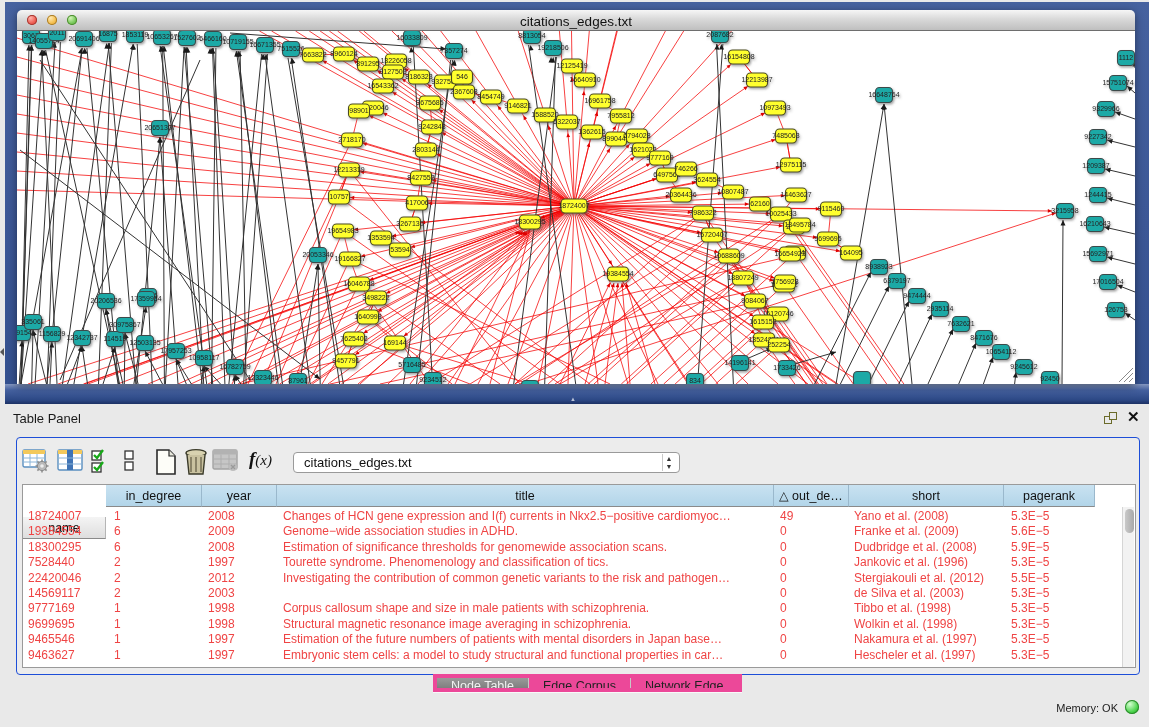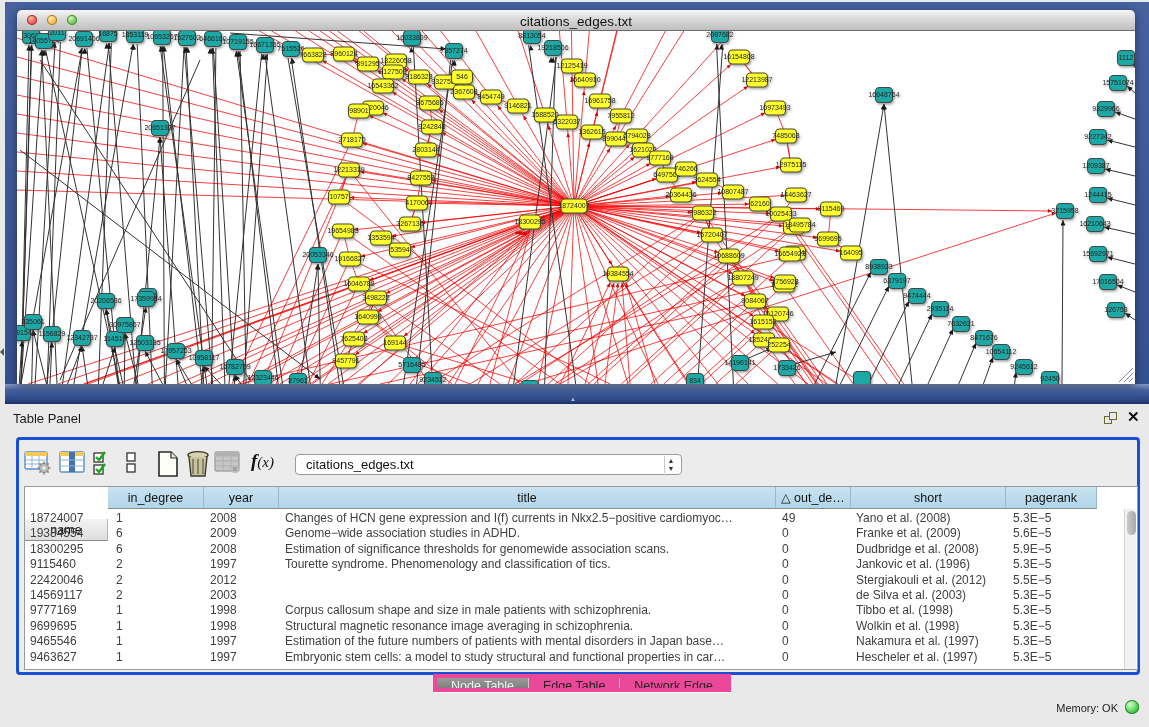--- a/index.html
+++ b/index.html
@@ -26,34 +26,34 @@
 .bstrip { position:absolute; left:5px; top:384px; width:1144px; height:20px;
   background:linear-gradient(#8497c0, #45619f 30%, #2c4885 80%, #1c3164); }
 .tpanel { position:absolute; left:3px; top:404px; width:1149px; height:323px; background:#e9e9e9; }
 .tpanel .hdr { position:absolute; left:0; top:0; width:1149px; height:29px; }
 .tpanel .hdr .t { position:absolute; left:10px; top:7px; font-size:13px; color:#1a1a1a; }
 .fico { position:absolute; left:1101px; top:8px; width:13px; height:13px; }
 .fico .a { position:absolute; left:0; top:4px; width:8px; height:8px; border:1.5px solid #6b6b2a; background:#e9e9e9; }
 .fico .b { position:absolute; left:5px; top:0; width:8px; height:8px; border:1.5px solid #6b6b2a; background:#e9e9e9; }
 .xico { position:absolute; left:1124px; top:4px; font-size:15px; font-weight:bold; color:#111; }
 .container { position:absolute; left:13px; top:33px; width:1124px; height:238px;
-  background:#ececec; border:3px solid #1d4ed8; border-radius:4px; }
+  background:#ececec; border:1px solid #1d4ed8; border-radius:4px; }
 .toolbar { position:absolute; left:0; top:0; width:1124px; height:44px; }
 .tb-i { position:absolute; top:10px; }
 .combo { position:absolute; left:276px; top:14px; width:387px; height:21px; background:#fff;
   border:1px solid #9a9a9a; border-radius:4px; font-size:13px; color:#111; line-height:19px; padding-left:10px; }
 .combo .sp { position:absolute; right:4px; top:1px; width:13px; height:17px; font-size:7px; color:#333;
   line-height:8px; text-align:center; border-left:1px solid #c8c8c8; padding-top:1px; }
 .tablewrap { position:absolute; left:5px; top:46px; width:1114px; height:184px; background:#fff;
   border:1px solid #9a9a9a; overflow:hidden; }
 .thead { position:absolute; left:0; top:0; height:22px; background:linear-gradient(#c9e2f1,#b2d5e9);
   border-bottom:1px solid #8a8a8a; font-size:12.5px; color:#111; text-align:center; line-height:22px;
   border-right:1px solid #9ab8cc; }
 .thead.gray { background:linear-gradient(#f4f4f4,#dedede); border-right:1px solid #b5b5b5;margin-top:32px; }
-.rows { position:absolute; left:0; top:24px; width:1114px; font-size:12px; color:#404040; }
+.rows { position:absolute; left:0; top:24px; width:1114px; font-size:12px; color:#ef4444; }
 .row { position:relative; height:15.4px; line-height:15.4px; white-space:nowrap; }
 .row span { position:absolute; top:0; }
 .c0 { left:5px; } .c1 { left:91px; } .c2 { left:185px; } .c3 { left:260px; }
 .c4 { left:757px; } .c5 { left:831px; } .c6 { left:988px; }
 .vsb { position:absolute; right:1px; top:22px; width:12px; height:161px; background:#f2f2f2;
   border-left:1px solid #d5d5d5; }
 .vsb .th { position:absolute; left:1.5px; top:2px; width:9px; height:24px; background:linear-gradient(90deg,#c9c9c9,#a9a9a9); border-radius:5px; }
 .tabs { position:absolute; left:430px; top:270px; height:18px; display:flex;
   border:4px solid #ec4899; border-radius:0; overflow:hidden; background:#ec4899;
   box-shadow:0 1px 0 rgba(255,255,255,.7); }
@@ -997,32 +997,33 @@
 <div class="row">
               <span class="c0">18300295</span>
               <span class="c1">6</span>
               <span class="c2">2008</span>
               <span class="c3">Estimation of significance thresholds for genomewide association scans.</span>
               <span class="c4">0</span>
               <span class="c5">Dudbridge et al. (2008)</span>
               <span class="c6">5.9E−5</span>
             </div>
 <div class="row">
-              <span class="c0">9115460</span>
+              <span class="c0">7528440</span>
               <span class="c1">2</span>
               <span class="c2">1997</span>
               <span class="c3">Tourette syndrome. Phenomenology and classification of tics.</span>
               <span class="c4">0</span>
               <span class="c5">Jankovic et al. (1996)</span>
               <span class="c6">5.3E−5</span>
             </div>
 <div class="row">
               <span class="c0">22420046</span>
               <span class="c1">2</span>
               <span class="c2">2012</span>
+              <span class="c3">Investigating the contribution of common genetic variants to the risk and pathogen…</span>
               <span class="c4">0</span>
               <span class="c5">Stergiakouli et al. (2012)</span>
               <span class="c6">5.5E−5</span>
             </div>
 <div class="row">
               <span class="c0">14569117</span>
               <span class="c1">2</span>
               <span class="c2">2003</span>
               <span class="c4">0</span>
               <span class="c5">de Silva et al. (2003)</span>
@@ -1065,20 +1066,20 @@
               <span class="c6">5.3E−5</span>
             </div>
         </div>
         <div class="vsb">
             <div class="th"></div>
           </div>
       </div>
     </div>
     <div class="tabs">
       <div class="tb on">Node Table</div>
-        <div class="tb">Edge Table</div>
+        <div class="tb">Edge Corpus</div>
         <div class="tb">Network Edge</div>
     </div>
     <div class="status">
         <span class="m">Memory: OK</span>
         <span class="dot"></span>
       </div>
   </div>
 </div>
 </body></html>

